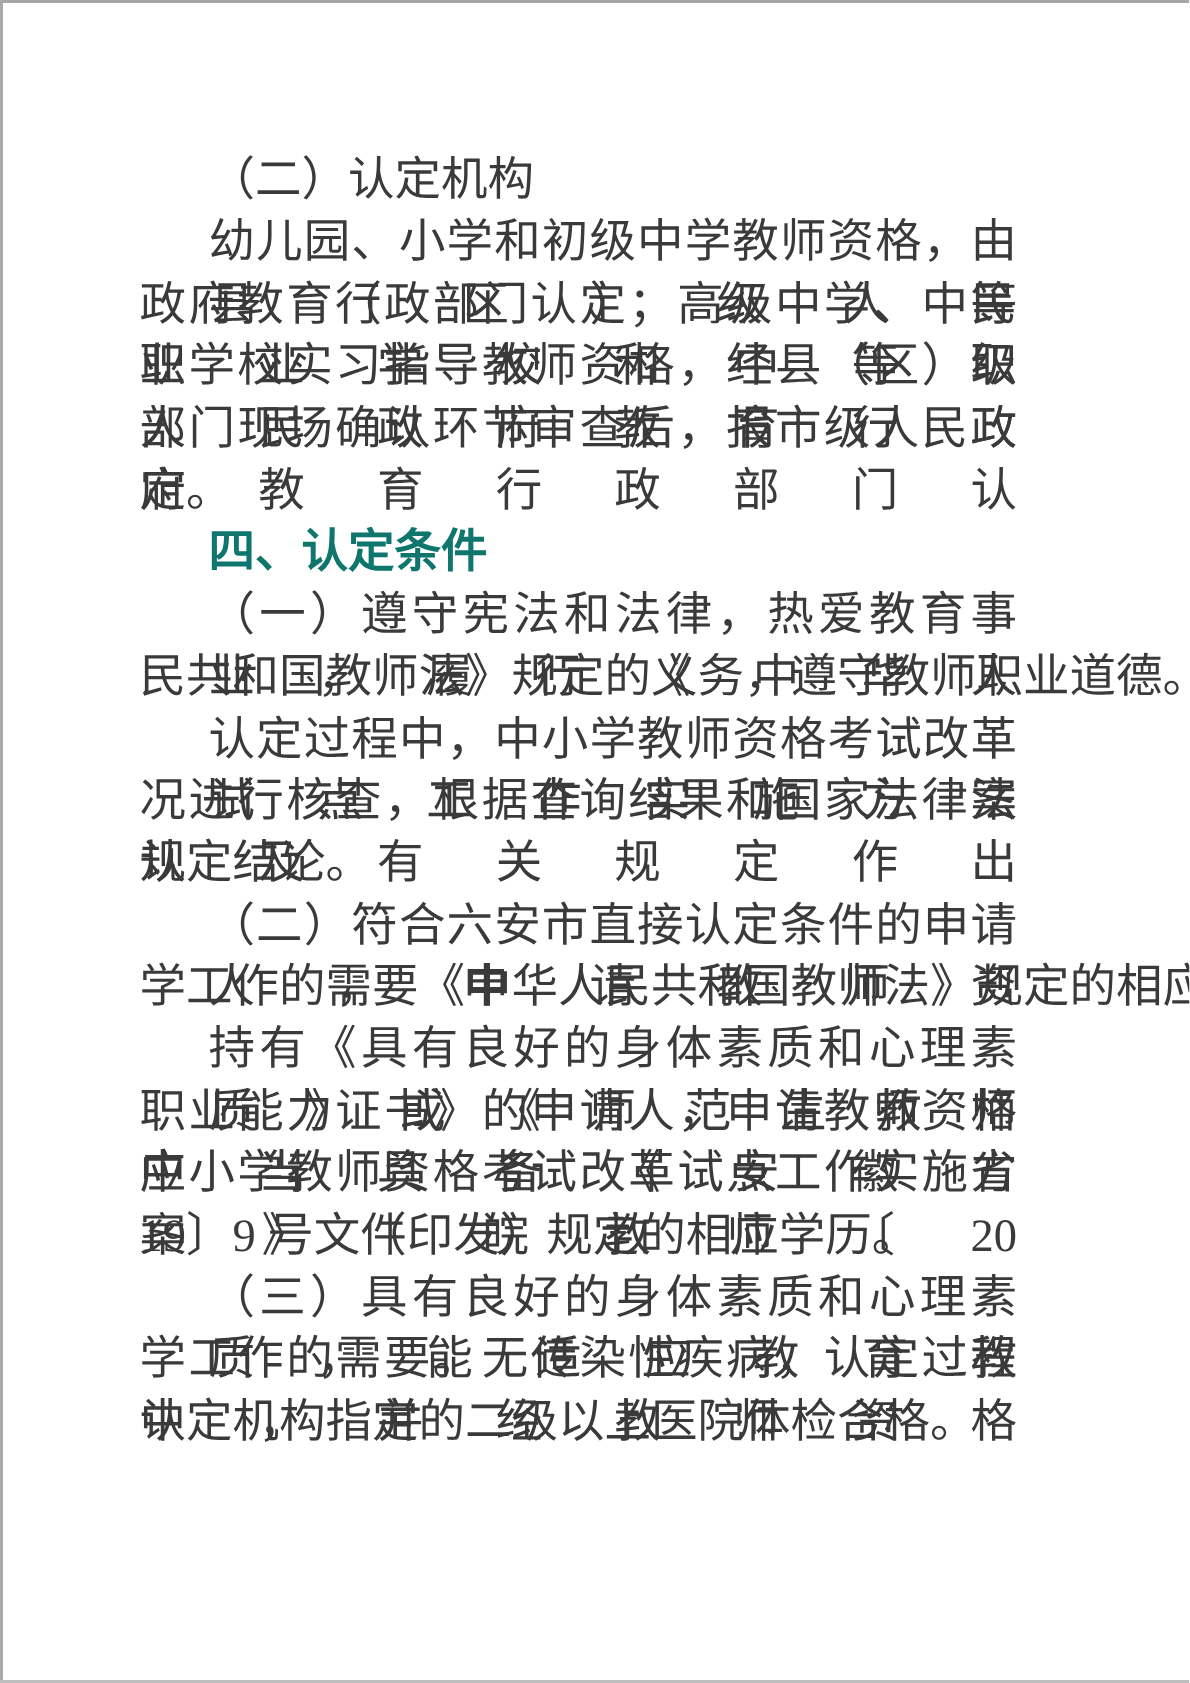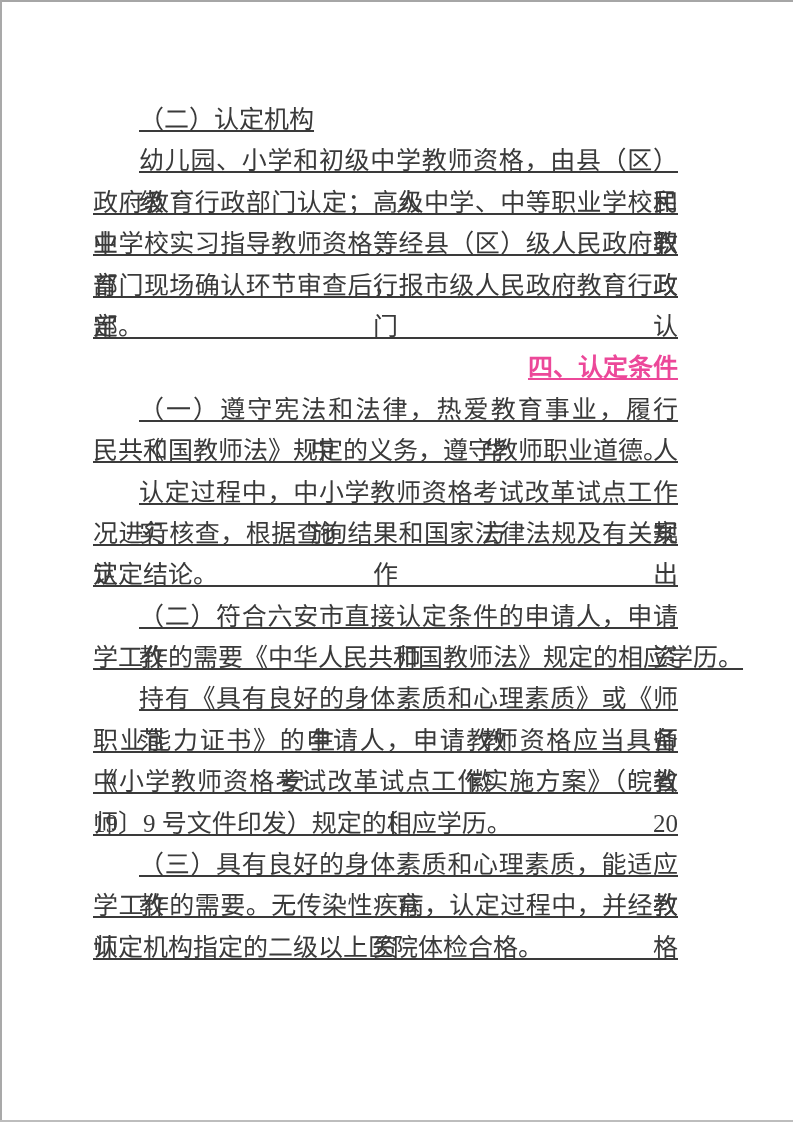--- a/index.html
+++ b/index.html
@@ -38,39 +38,37 @@
   .text-block {
     position: absolute;
     left: 93px;
     top: 99px;
     width: 585px;
     color: #3a3a3a;
   }
   .line {
     height: 41.4px;
     line-height: 41.4px;
-    font-size: 25px;
+    font-size: 31px;
     white-space: nowrap;
     letter-spacing: 0;
-    text-decoration: underline;
   }
   .line.justify {
     white-space: normal;
     text-align: justify;
     text-align-last: justify;
     text-justify: inter-character;
   }
   .line.indent {
     padding-left: 46px; 
   }
   .line.heading {
     font-family: "Liberation Sans", "DejaVu Sans", sans-serif;
     font-weight: bold;
-    color: #ec4899;
-    text-align: right;
+    color: #0f766e;
   }
 </style>
 </head>
 <body>
 
 <div class="page">
   <div class="edge-top"></div>
   <div class="edge-left"></div>
   <div class="edge-bottom"></div>
   <div class="text-block">

